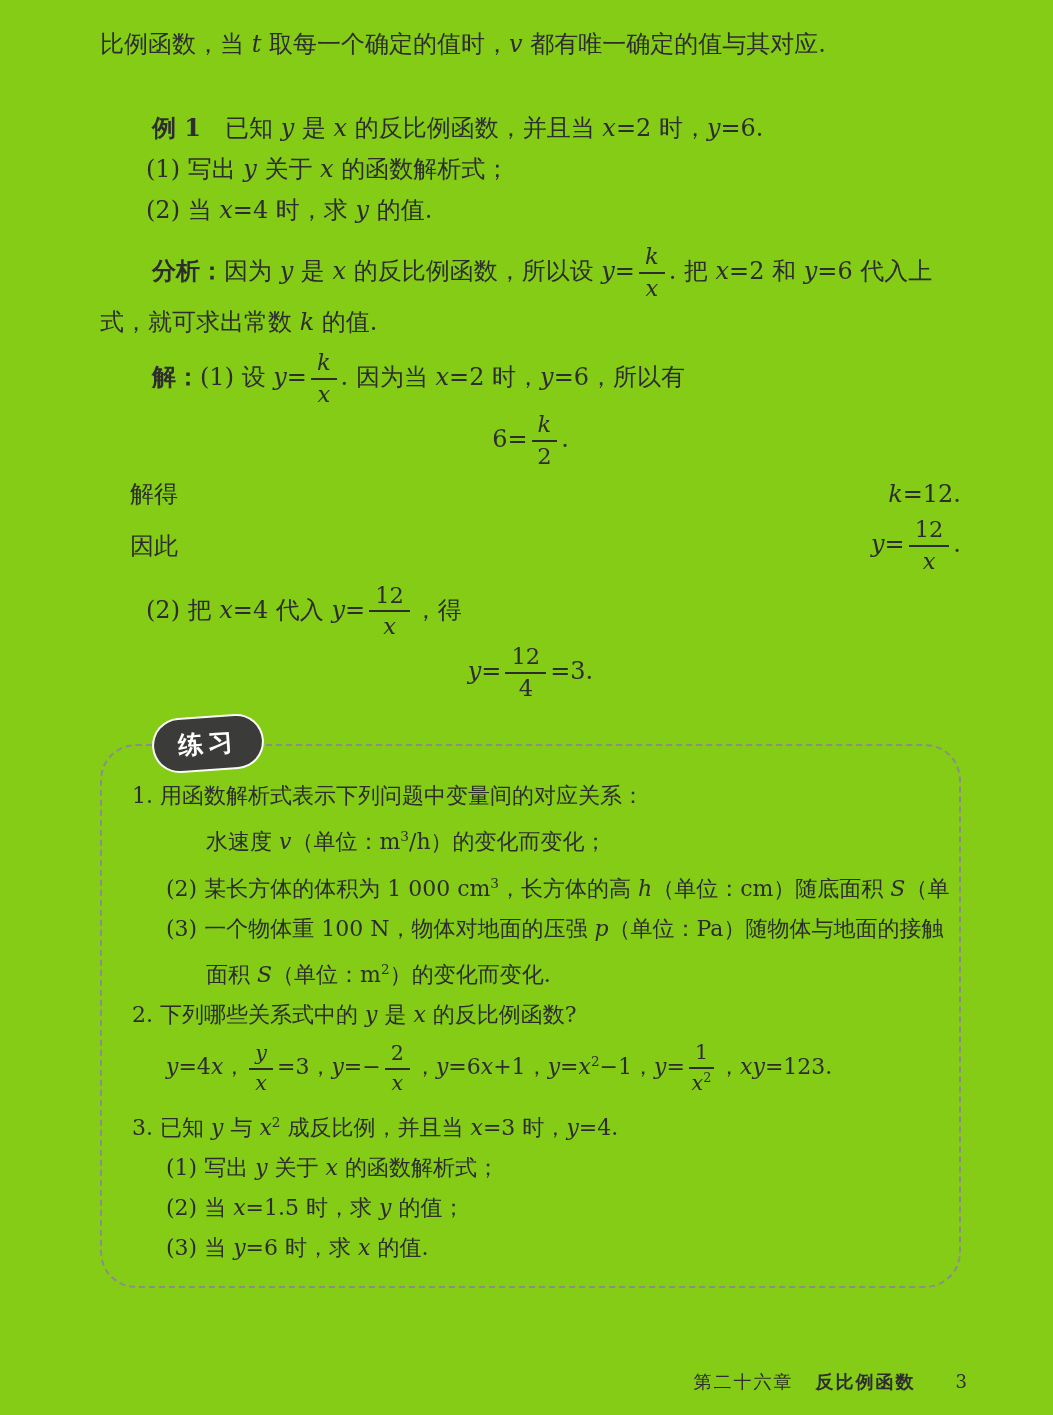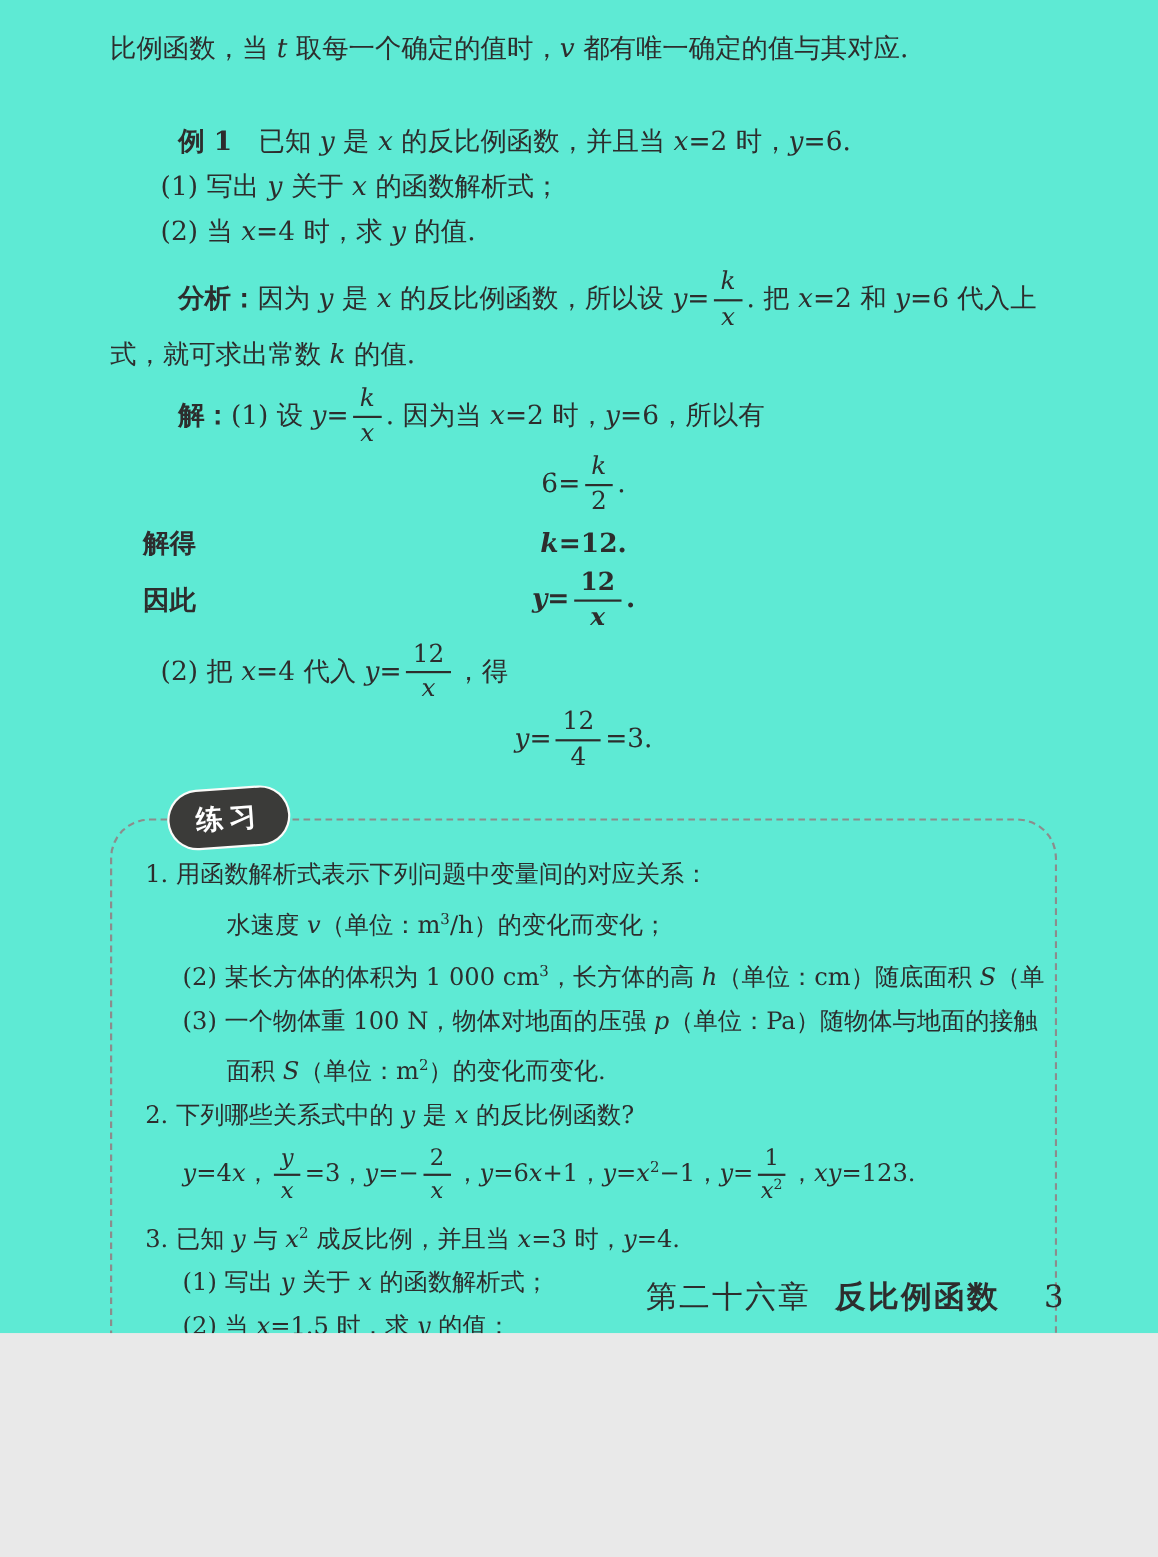--- a/index.html
+++ b/index.html
@@ -1,52 +1,52 @@
 <!DOCTYPE html>
 <html><head>
 <meta charset="utf-8">
 <style>
   html,body { margin:0; padding:0; background:#e9e9e9; }
   .page {
     position:relative;
-    width:1053px; height:1212px;
+    width:1053px; height:1415px;
     margin:0 auto;
-    background:#5eead4;
+    background:#84cc16;
     color:#2d2d2d;
     font-family:"DejaVu Serif","Liberation Serif",serif;
     font-size:24px;
     overflow:hidden;
   }
   .content { padding:24px 92px 0 100px; }
   p { margin:0; }
   .line { line-height:40px; white-space:nowrap; }
   .indent { padding-left:52px; }
   .item-indent { padding-left:46px; }
 
   
   .cn { font-family:"DejaVu Serif","Liberation Serif",serif; }
   .mi { font-family:"DejaVu Serif",serif; font-style:italic; }
   .mu { font-family:"DejaVu Serif",serif; }
-  .bd { font-weight:bold;margin-left:10px; }
+  .bd { font-weight:bold; }
   sup.mu { font-size:0.62em; }
 
   .frac {
     display:inline-flex; flex-direction:column; align-items:center;
     vertical-align:middle; margin:0 4px; line-height:1.15; font-size:0.94em;
   }
   .frac .fn { padding:0 6px 2px; border-bottom:2px solid #2d2d2d; }
   .frac .fd { padding-top:2px; }
 
   .example-block { margin-top:44px; }
   .example-block .line + .line { margin-top:1px; }
   .analysis-block { margin-top:14px; }
   .solution-block { margin-top:8px; }
 
   .eqline { text-align:center; margin:4px 0; line-height:40px; }
-  .eqrow { position:relative; text-align:center; margin:3px 0; line-height:40px;font-weight:bold; }
+  .eqrow { position:relative; text-align:right; margin:3px 0; line-height:40px; }
   .rowlabel { position:absolute; left:30px; top:50%; transform:translateY(-50%); }
 
   
   .practice {
     margin-top:42px;
     border:2px dashed #8c8c8c;
     border-radius:36px;
     position:relative;
     padding:30px 26px 18px 30px;
     font-size:22px;
@@ -61,21 +61,21 @@
     transform:rotate(-4deg);
     font-family:"DejaVu Sans","Liberation Sans",sans-serif;
     box-shadow:0 0 0 2px #fbfbf9;
   }
   .sub { padding-left:34px; }
   .sub .l2 { padding-left:40px; }
   .formulas { padding-left:34px; margin:6px 0; line-height:54px; }
 
   .footer {
     position:absolute; bottom:18px; right:86px;
-    font-size:28px; line-height:30px;
+    font-size:18px; line-height:30px;
     display:flex; align-items:baseline;
   }
   .footer .chap { letter-spacing:2px; }
   .footer .sect { margin-left:22px; letter-spacing:2px;font-weight:bold; }
   .footer .pnum { margin-left:40px; font-family:"DejaVu Serif",serif; }
 </style>
 </head>
 <body>
 
 <div class="page">

